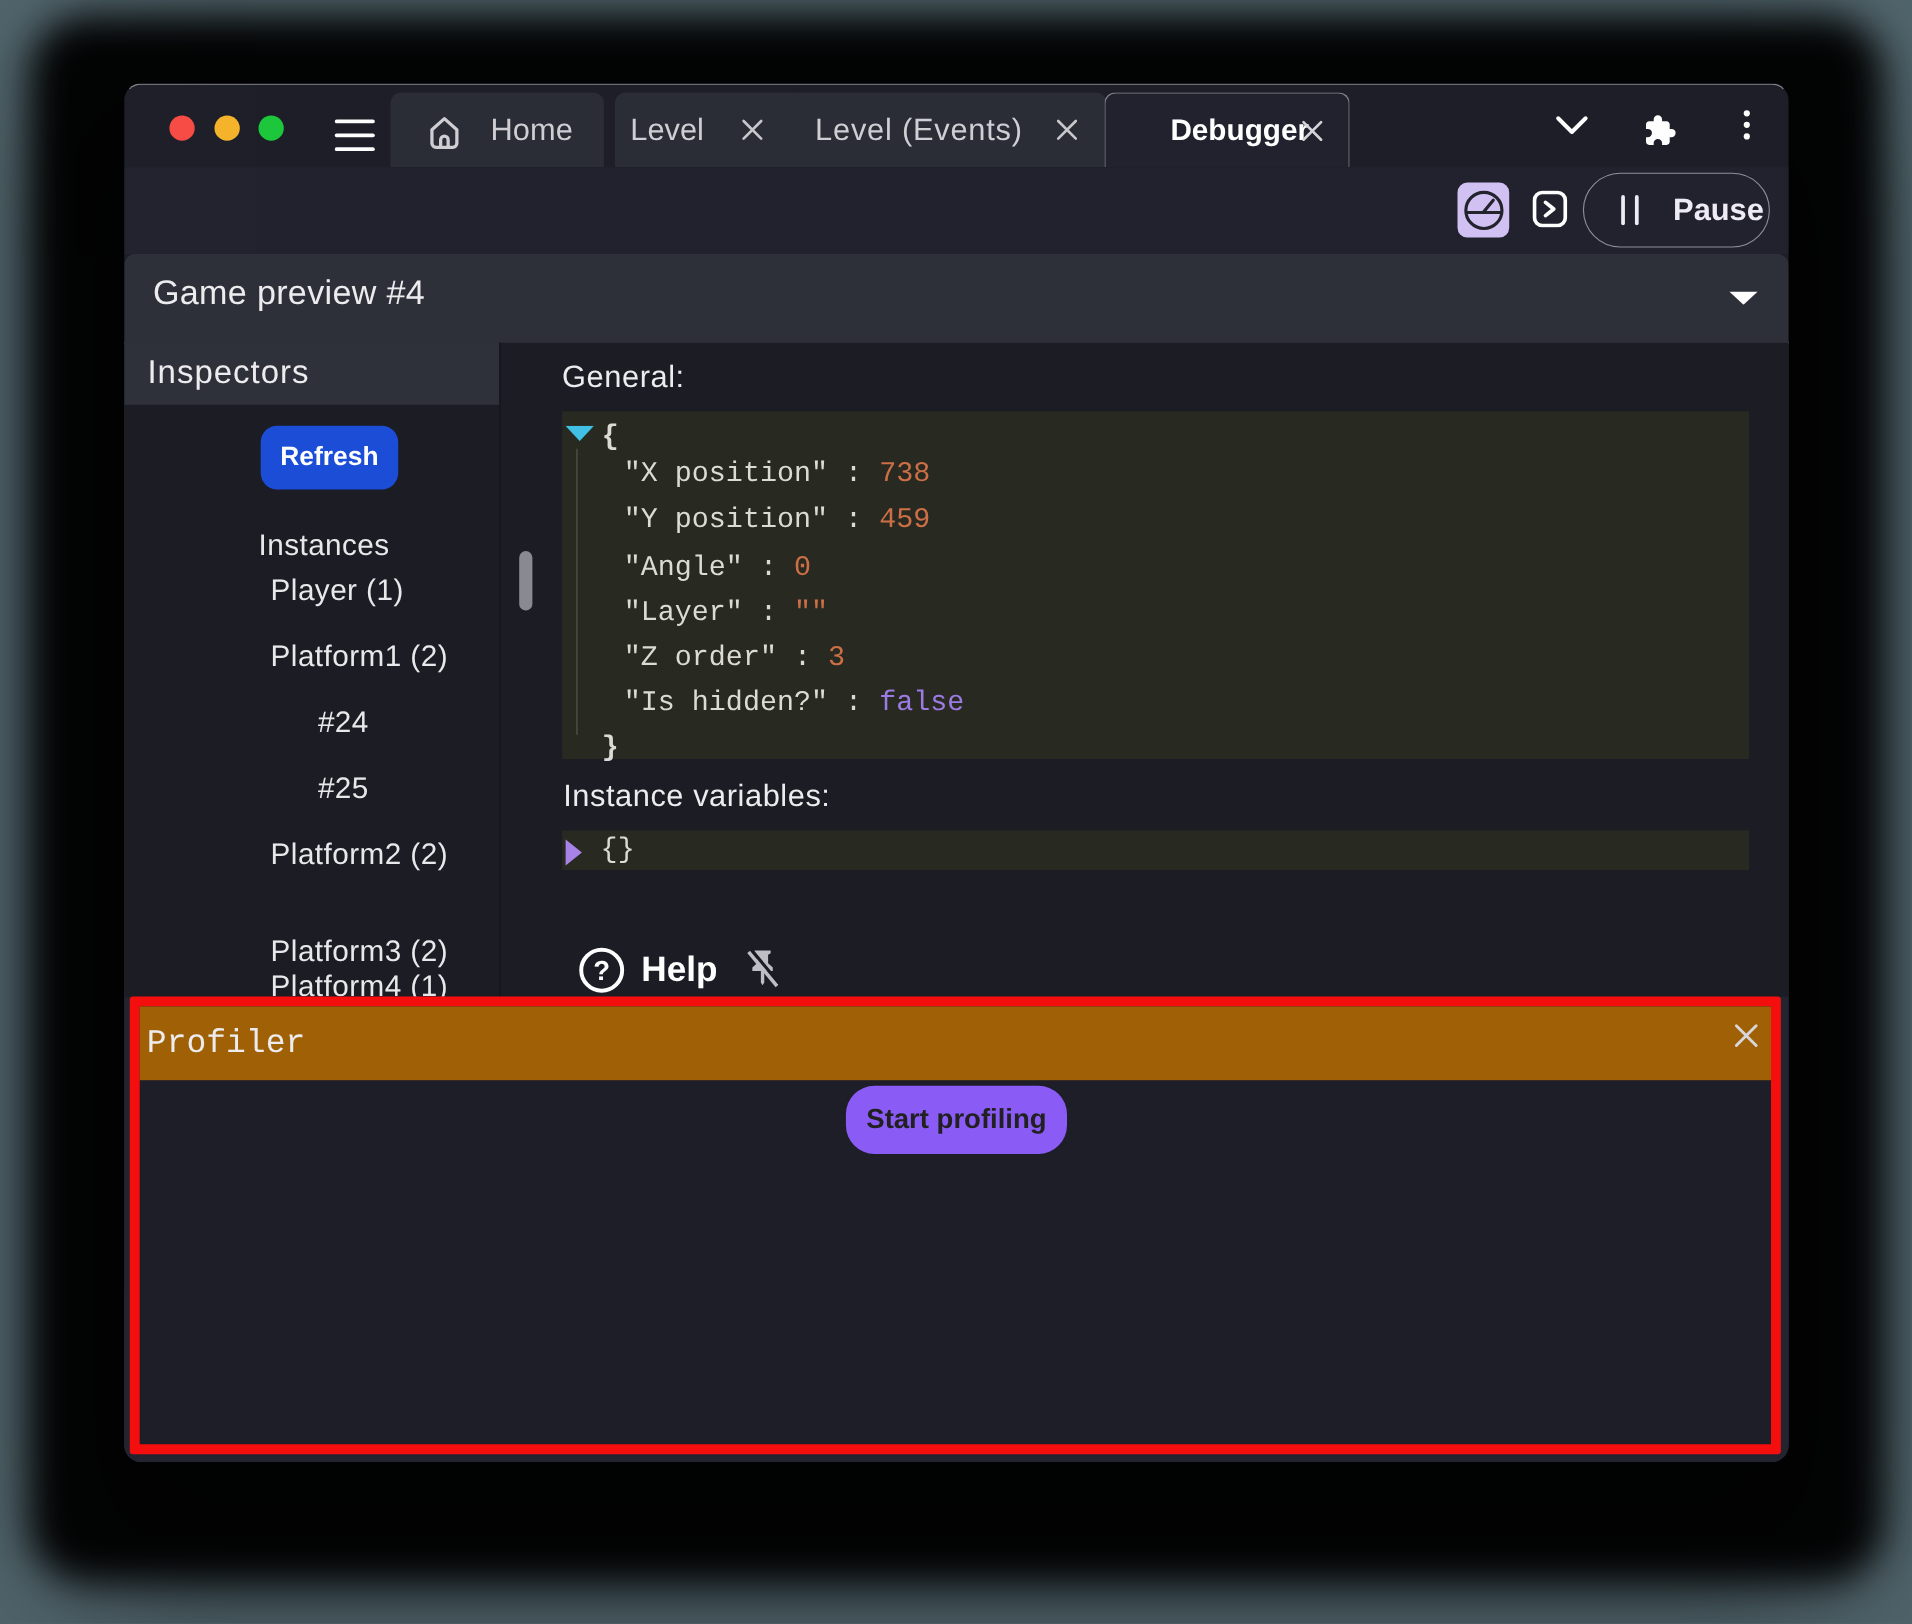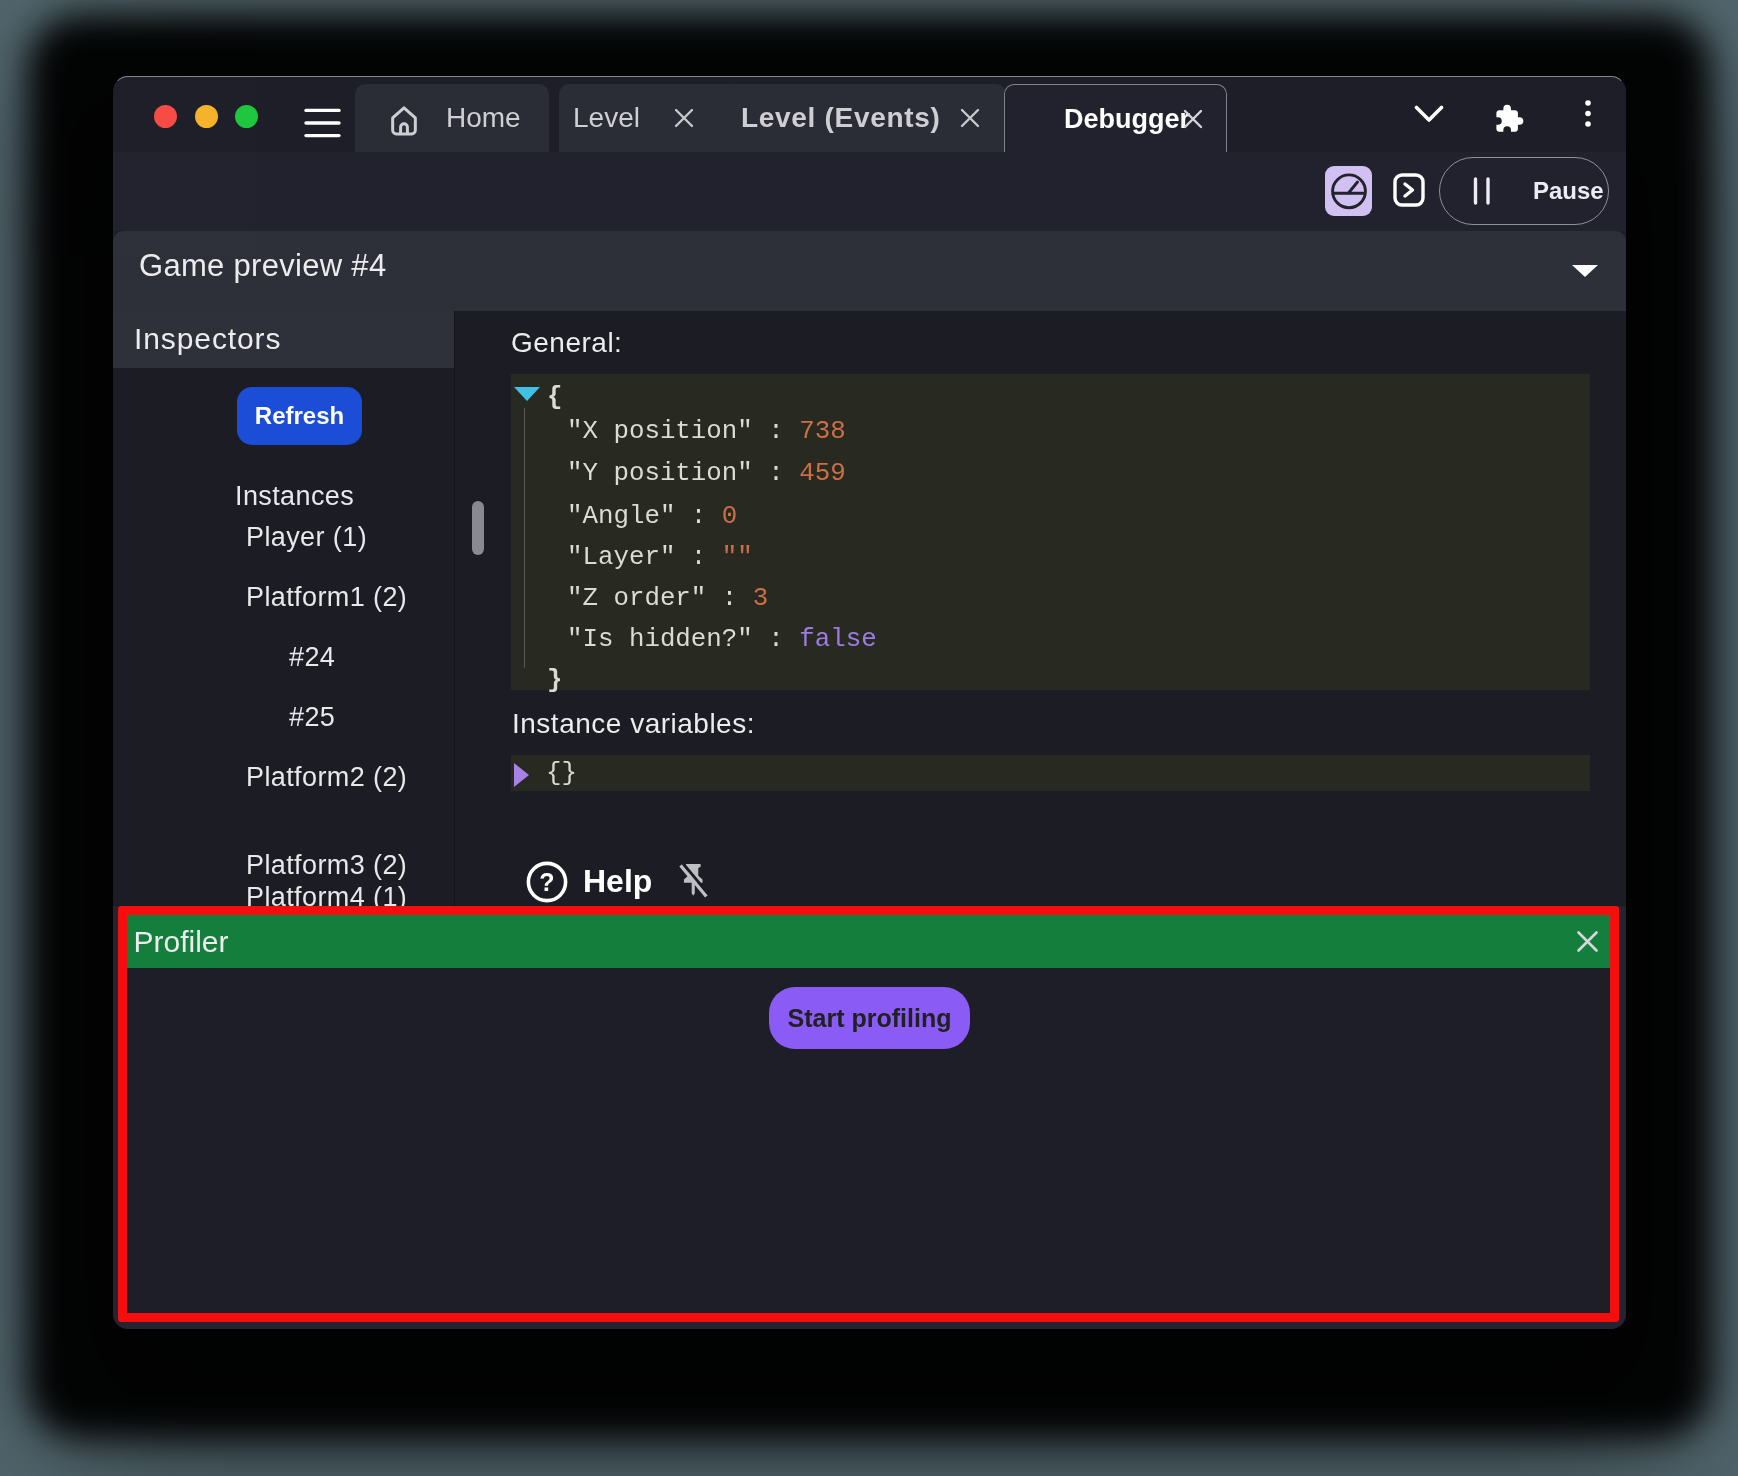--- a/index.html
+++ b/index.html
@@ -45,21 +45,21 @@
     </svg>
     <div class="tabtxt" style="left:91px;">Home</div>
   </div>
   <div class="tab" style="left:446px; width:182px;">
     <div class="tabtxt" style="left:14px;">Level</div>
     <svg class="abs" style="left:114px; top:23px;" width="22" height="22" viewBox="0 0 22 22">
       <path d="M3 3 L19 19 M19 3 L3 19" stroke="#c9c9cd" stroke-width="2.4" stroke-linecap="round"></path>
     </svg>
   </div>
   <div class="tab" style="left:609px; width:284px;">
-    <div class="tabtxt" style="left:19px; letter-spacing:0.7px;font-weight:bold;">Level (Events)</div>
+    <div class="tabtxt" style="left:19px; letter-spacing:0.7px;">Level (Events)</div>
     <svg class="abs" style="left:237px; top:23px;" width="22" height="22" viewBox="0 0 22 22">
       <path d="M3 3 L19 19 M19 3 L3 19" stroke="#c9c9cd" stroke-width="2.4" stroke-linecap="round"></path>
     </svg>
   </div>
   <div class="tab" style="left:891px; width:223px; background:#22232e; border:1.5px solid #83838d; border-bottom:none;">
     <div class="tabtxt" style="left:21px; color:#ffffff; font-weight:bold; font-size:27px;margin-left:38px;">Debugger</div>
     <svg class="abs" style="left:177px; top:23px;" width="22" height="22" viewBox="0 0 22 22">
       <path d="M3 3 L19 19 M19 3 L3 19" stroke="#d6d6da" stroke-width="2.4" stroke-linecap="round"></path>
     </svg>
   </div>
@@ -85,21 +85,21 @@
   </svg>
   <svg class="abs" style="left:1280px; top:97px;" width="32" height="34" viewBox="0 0 32 34">
     <rect x="2" y="2" width="28" height="30" rx="7" fill="none" stroke="#ffffff" stroke-width="3.4"></rect>
     <path d="M12 11 L19.5 17 L12 23" fill="none" stroke="#ffffff" stroke-width="3.4" stroke-linecap="round" stroke-linejoin="round"></path>
   </svg>
   <div class="abs" style="left:1326px; top:81px; width:170px; height:68px; border:1.5px solid #90909a; border-radius:34px;">
     <svg class="abs" style="left:33px; top:19px;" width="18" height="28" viewBox="0 0 18 28">
       <line x1="2.5" y1="2" x2="2.5" y2="26" stroke="#efecf6" stroke-width="3.4" stroke-linecap="round"></line>
       <line x1="15" y1="2" x2="15" y2="26" stroke="#efecf6" stroke-width="3.4" stroke-linecap="round"></line>
     </svg>
-    <div class="abs" style="left:81px; top:50%; transform:translateY(-50%); color:#efecf6; font-size:24px; font-weight:bold;margin-left:12px;">Pause</div>
+    <div class="abs" style="left:81px; top:50%; transform:translateY(-50%); color:#efecf6; font-size:28px; font-weight:bold;">Pause</div>
   </div>
 
   <div class="paper"></div>
   <div class="lbl" style="left:26px; top:190px; transform:translateY(-50%); font-size:31px; font-weight:500; letter-spacing:0.3px;">Game preview #4</div>
   <svg class="abs" style="left:1459px; top:189px;" width="26" height="12" viewBox="0 0 26 12">
     <path d="M0 0 L26 0 L13 12 Z" fill="#ffffff"></path>
   </svg>
   <div class="abs" style="left:0; top:234.5px; width:1513px; height:1.5px; background:#cfcfd4;"></div>
 
   <div class="content"></div>
@@ -152,21 +152,21 @@
   <svg class="abs" style="left:565px; top:785px;" width="31" height="41" viewBox="0 0 24 31">
     <g fill="#bfbfc5">
       <path d="M9.5 2 h8 v2 l-1.8 1 v6 l3.3 3 v2.5 h-6 v8 l-1.2 2 -1.2 -2 v-8 h-6 v-2.5 l3.3 -3 v-6 l-1.8 -1 v-2 z"></path>
     </g>
     <line x1="2" y1="3" x2="22" y2="27" stroke="#bfbfc5" stroke-width="2.6"></line>
     <line x1="3.8" y1="1.4" x2="23.8" y2="25.4" stroke="#1b1c24" stroke-width="2.2"></line>
   </svg>
 
   <div class="abs" style="left:0px; top:830px; width:1513px; height:423px; background:#242531;"></div>
   <div class="abs" style="left:4.5px; top:830px; width:1501px; height:416px; border:9px solid #f50f0f; border-radius:3px; background:#1e1f28;">
-    <div class="abs" style="left:0; top:0; width:100%; height:53px; background:#15803d;">
+    <div class="abs" style="left:0; top:0; width:100%; height:67px; background:#a16207;font-family:Liberation Mono, monospace;">
       <div class="abs" style="left:7px; top:50%; transform:translateY(-50%); color:#ededef; font-size:30px;">Profiler</div>
       <svg class="abs" style="left:1449px; top:15px;" width="23" height="23" viewBox="0 0 23 23">
         <path d="M2.5 2.5 L20.5 20.5 M20.5 2.5 L2.5 20.5" stroke="#d8d8dc" stroke-width="2.6" stroke-linecap="round"></path>
       </svg>
     </div>
     <div class="abs" style="left:642.5px; top:72px; width:201px; height:62px; border-radius:26px; background:#8b5cf6;">
       <div class="abs" style="left:50%; top:50%; transform:translate(-50%,-50%); color:#222222; font-size:25px; font-weight:bold; white-space:nowrap;">Start profiling</div>
     </div>
   </div>
 </div>

